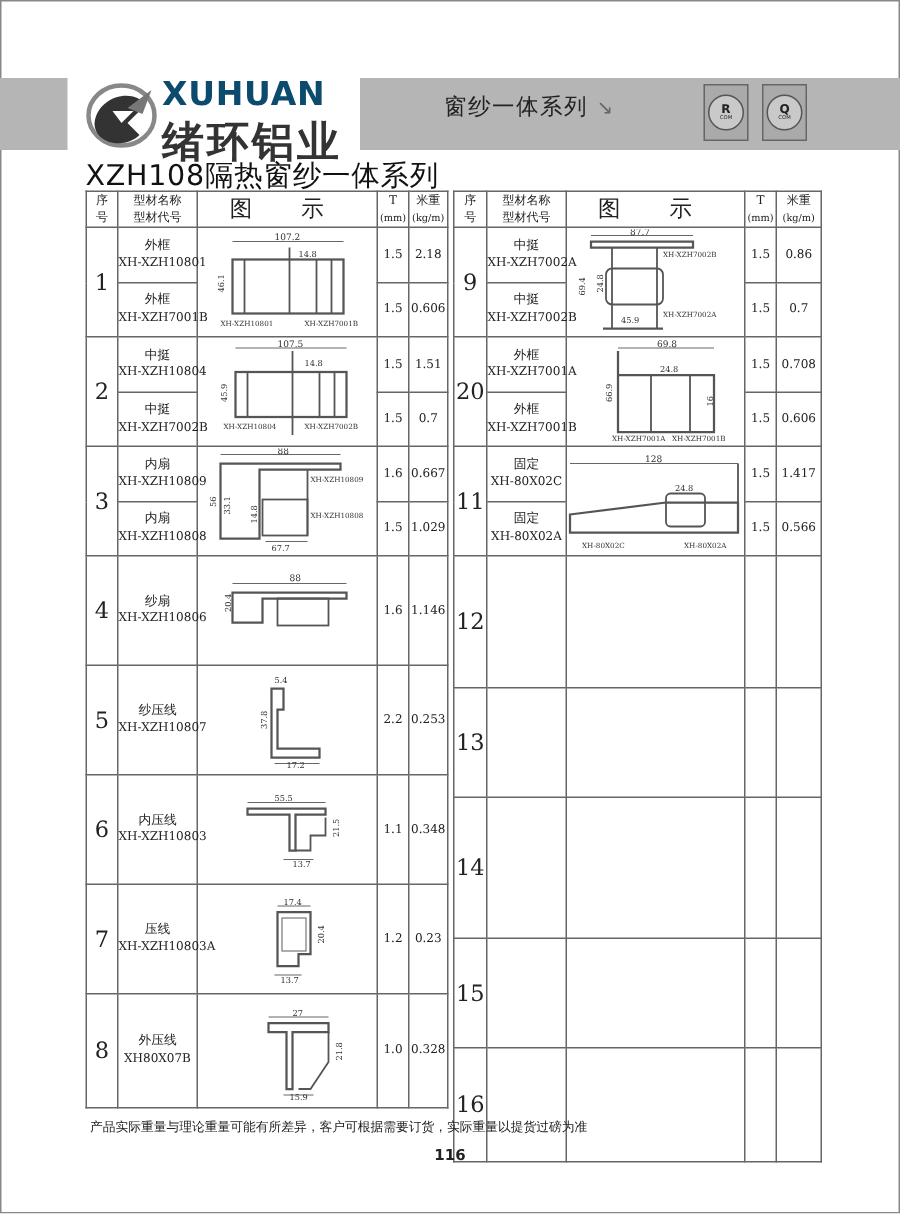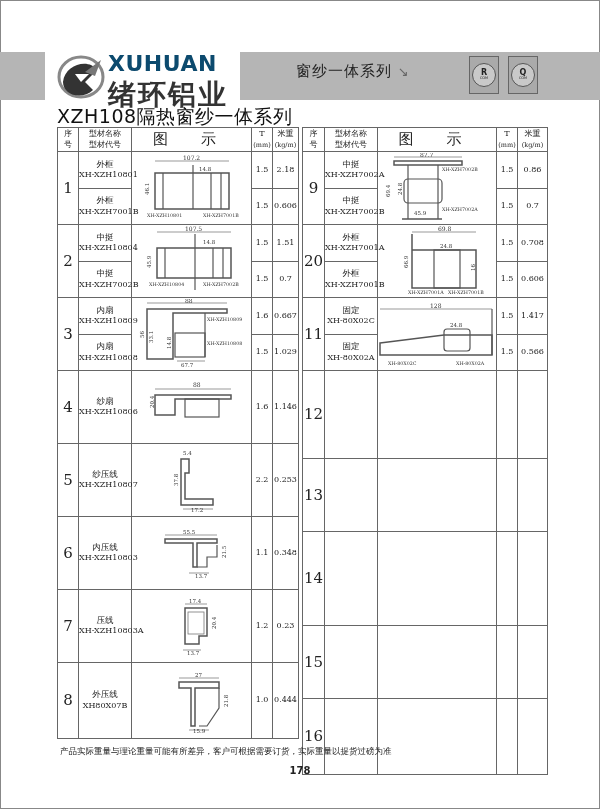--- a/index.html
+++ b/index.html
@@ -274,21 +274,21 @@
         <line x1="46" y1="10" x2="86" y2="10" stroke="#555" stroke-width="0.6"></line>
         <text x="62" y="9" font-size="5.5" fill="#333" font-family="DejaVu Serif">27</text>
         <path d="M46 14 H86 V20 H62 V58 H58 V20 H46 Z" fill="none" stroke="#555" stroke-width="1.5"></path>
         <path d="M86 20 V40 L74 58 H66" fill="none" stroke="#555" stroke-width="1.2"></path>
         <text x="88" y="40" font-size="5.5" fill="#333" font-family="DejaVu Serif" transform="rotate(-90 91 36)">21.8</text>
         <line x1="56" y1="62" x2="76" y2="62" stroke="#555" stroke-width="0.6"></line>
         <text x="60" y="65" font-size="5.5" fill="#333" font-family="DejaVu Serif">15.9</text>
       </svg>
     </td>
     <td class="num">1.0</td>
-    <td class="num">0.444</td>
+    <td class="num">0.328</td>
   </tr>
 </tbody>
   </table>
 
 <table class="spec" style="left:302px;width:245px;">
   <colgroup>
       <col style="width:22px">
       <col style="width:53px">
       <col style="width:119px">
       <col style="width:21px">
@@ -430,13 +430,13 @@
     <td class="seq">16</td>
     <td></td>
         <td></td>
     <td></td>
         <td></td>
   </tr>
 </tbody>
   </table>
 
 <div class="footer-note">产品实际重量与理论重量可能有所差异，客户可根据需要订货，实际重量以提货过磅为准</div>
-<div class="page-number">178</div>
+<div class="page-number">116</div>
 
 </body></html>

